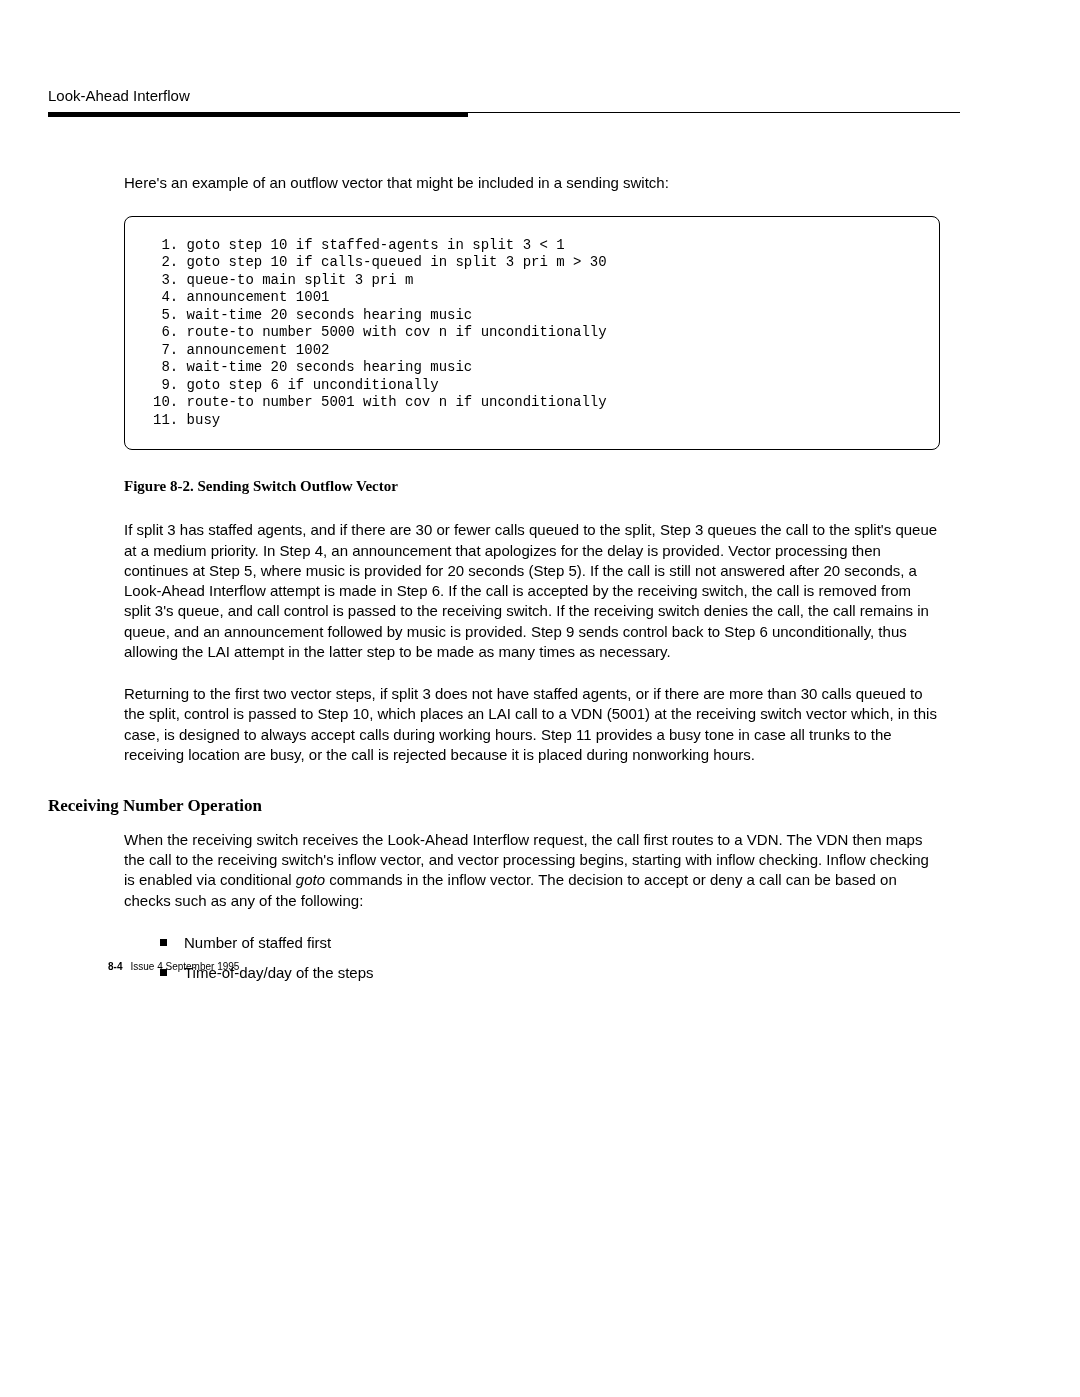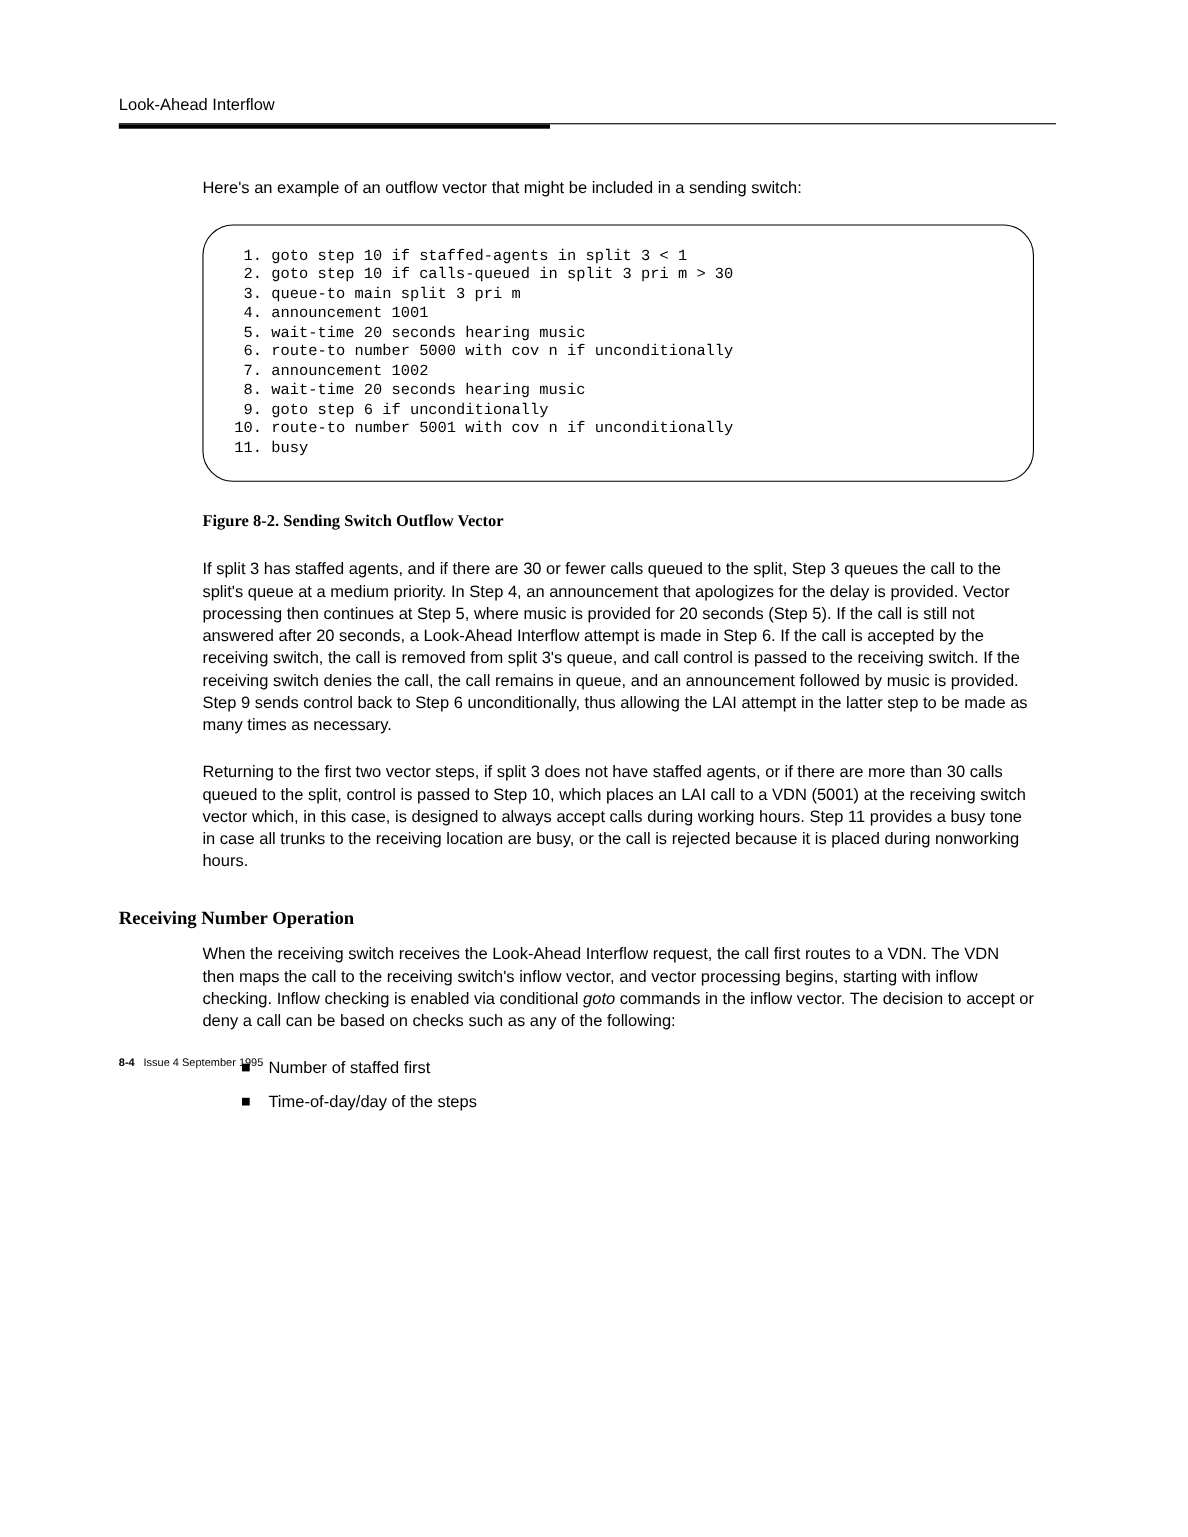--- a/index.html
+++ b/index.html
@@ -10,21 +10,21 @@
     font-size: 15px;
     line-height: 1.35;
     color: #000;
   }
   .page {
     width: 1080px;
     height: 1083px;
     margin: 0 auto;
     position: relative;
     box-sizing: border-box;
-    padding: 86px 120px 40px 108px;
+    padding: 86px 120px 40px 48px;
   }
   .running-head {
     font-size: 15px;
     margin-bottom: 6px;
   }
   .thin-rule {
     height: 1px;
     background: #000;
     margin: 0;
   }
@@ -32,26 +32,26 @@
     height: 4px;
     background: #000;
     width: 46%;
     margin: 0;
   }
   .body-col {
     margin-left: 76px;
     margin-right: 20px;
   }
   .intro {
-    margin-top: 44px;
+    margin-top: 56px;
     margin-bottom: 22px;
   }
   .vector-box {
     border: 1.5px solid #000;
-    border-radius: 28px;
+    border-radius: 8px;
     padding: 20px 28px;
     margin-bottom: 26px;
   }
   .vector-code {
     font-family: "Courier New", Courier, monospace;
     font-size: 14px;
     white-space: pre;
     line-height: 1.25;
   }
   .figure-caption {

